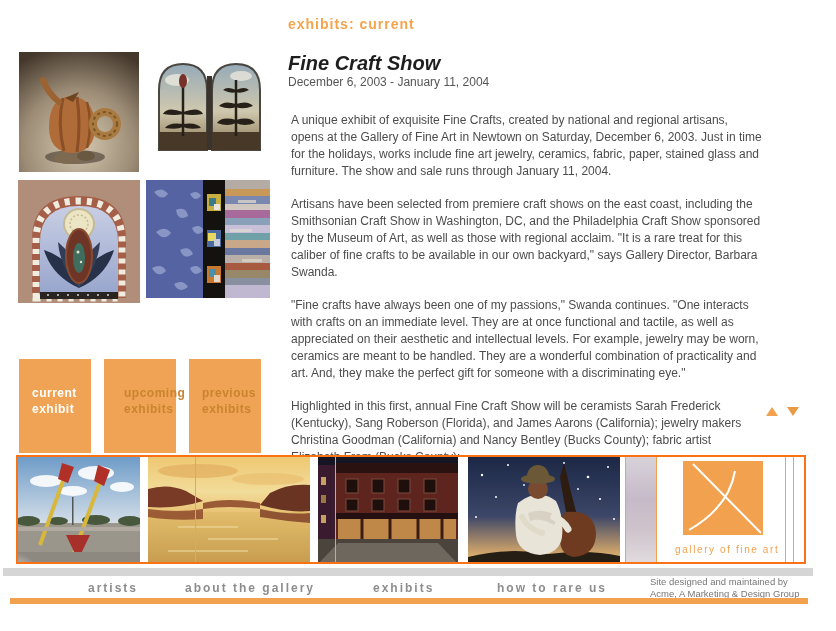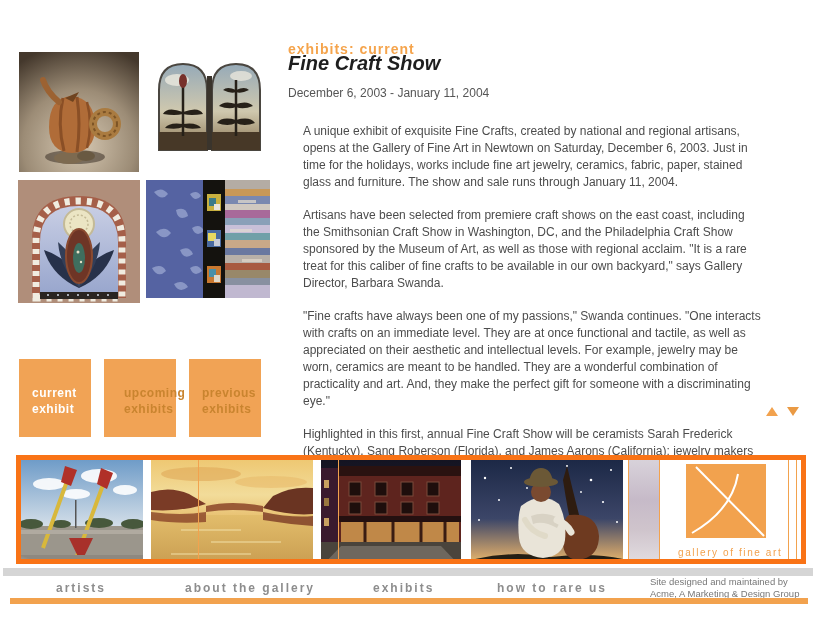--- a/index.html
+++ b/index.html
@@ -1,49 +1,49 @@
 <!DOCTYPE html>
 <html><head>
 <meta charset="utf-8">
 <style>
   html,body{margin:0;padding:0;background:#fff;}
   body{width:836px;height:631px;font-family:"Liberation Sans",sans-serif;overflow:hidden;}
   .page{position:relative;width:836px;height:631px;background:#fff;}
 
   .page-header{position:absolute;left:288px;top:16px;font-size:14px;font-weight:bold;
-    color:#f5a44c;letter-spacing:1px;margin-top:25px;}
+    color:#f5a44c;letter-spacing:1px;}
 
   
   .thumb{position:absolute;overflow:hidden;}
   .thumb svg{display:block;}
 
   
   .content{position:absolute;left:288px;top:52px;width:474px;color:#4c4c4c;}
   .title{font-size:20px;font-weight:bold;font-style:italic;color:#1e1e1e;}
   .artists{font-size:13px;color:#3f3f3f;margin-top:4px;}
-  .dates{font-size:12px;color:#555;margin-top:11px;}
-  .para{font-size:12px;line-height:17px;margin:16px 0 0 15px;color:#4c4c4c;}
+  .dates{font-size:12px;color:#555;margin-top:0;}
+  .para{font-size:12px;line-height:17px;margin:16px 0 0 3px;color:#4c4c4c;}
   .para.first{margin-top:23px;}
 
   
-  .btn{position:absolute;top:359px;width:72px;height:78px;background:#f1a355;
+  .btn{position:absolute;top:359px;width:72px;height:94px;background:#f1a355;
     font-weight:bold;font-size:12px;line-height:16px;letter-spacing:.5px;
     color:#c9842f;box-sizing:border-box;padding:26px 0 0 13px;cursor:pointer;}
   .btn.active{color:#ffffff;}
 
   
   .tri{position:absolute;width:0;height:0;cursor:pointer;}
   .tri-up{left:766px;top:407px;border-left:6px solid transparent;
     border-right:6px solid transparent;border-bottom:9px solid #f2a24e;}
   .tri-down{left:787px;top:407px;border-left:6px solid transparent;
     border-right:6px solid transparent;border-top:9px solid #ea9a44;}
 
   
   .strip{position:absolute;left:16px;top:455px;width:790px;height:109px;
-    border:5px solid #f97316;box-sizing:border-box;display:flex;background:#f97316;}
+    border:2px solid #f97316;box-sizing:border-box;display:flex;background:#f97316;}
   .seg{flex-shrink:0;position:relative;height:100%;overflow:hidden;}
   .seg svg{display:block;}
   .gap{flex-shrink:0;height:100%;background:#fff;}
   .vline-in{position:absolute;top:0;bottom:0;width:1px;background:#f2a24e;}
   .blurseg{flex-shrink:0;width:30px;height:100%;border-left:1px solid #f2a24e;
     border-right:1px solid #f2a24e;
     background:linear-gradient(180deg,#d8d2da 0%,#c6bac8 40%,#cfc4cc 70%,#e0dade 100%);}
   .logoseg{flex:1;position:relative;background:#fff;}
   .logo-box{position:absolute;left:24px;top:4px;width:80px;height:74px;background:#f2a24e;}
   .logo-caption{position:absolute;left:16px;top:87px;font-size:10px;letter-spacing:1.6px;
@@ -394,21 +394,21 @@
         </svg>
       </div>
       <div class="logo-caption">gallery of fine art</div>
       <div class="logo-vline" style="left:126px;"></div>
       <div class="logo-vline" style="left:134px;"></div>
     </div>
   </div>
 
   <div class="graybar"></div>
 
-  <span class="navlink" style="left:56px;text-align:center;">artists</span>
+  <span class="navlink" style="left:88px;text-align:center;">artists</span>
   <span class="navlink" style="left:185px;">about the gallery</span>
   <span class="navlink" style="left:373px;">exhibits</span>
   <span class="navlink" style="left:497px;">how to rare us</span>
 
   <div class="credit">
     <div>Site designed and maintained by</div>
     <div>Acme, A Marketing &amp; Design Group</div>
   </div>
 
   <div class="orangebar"></div>

